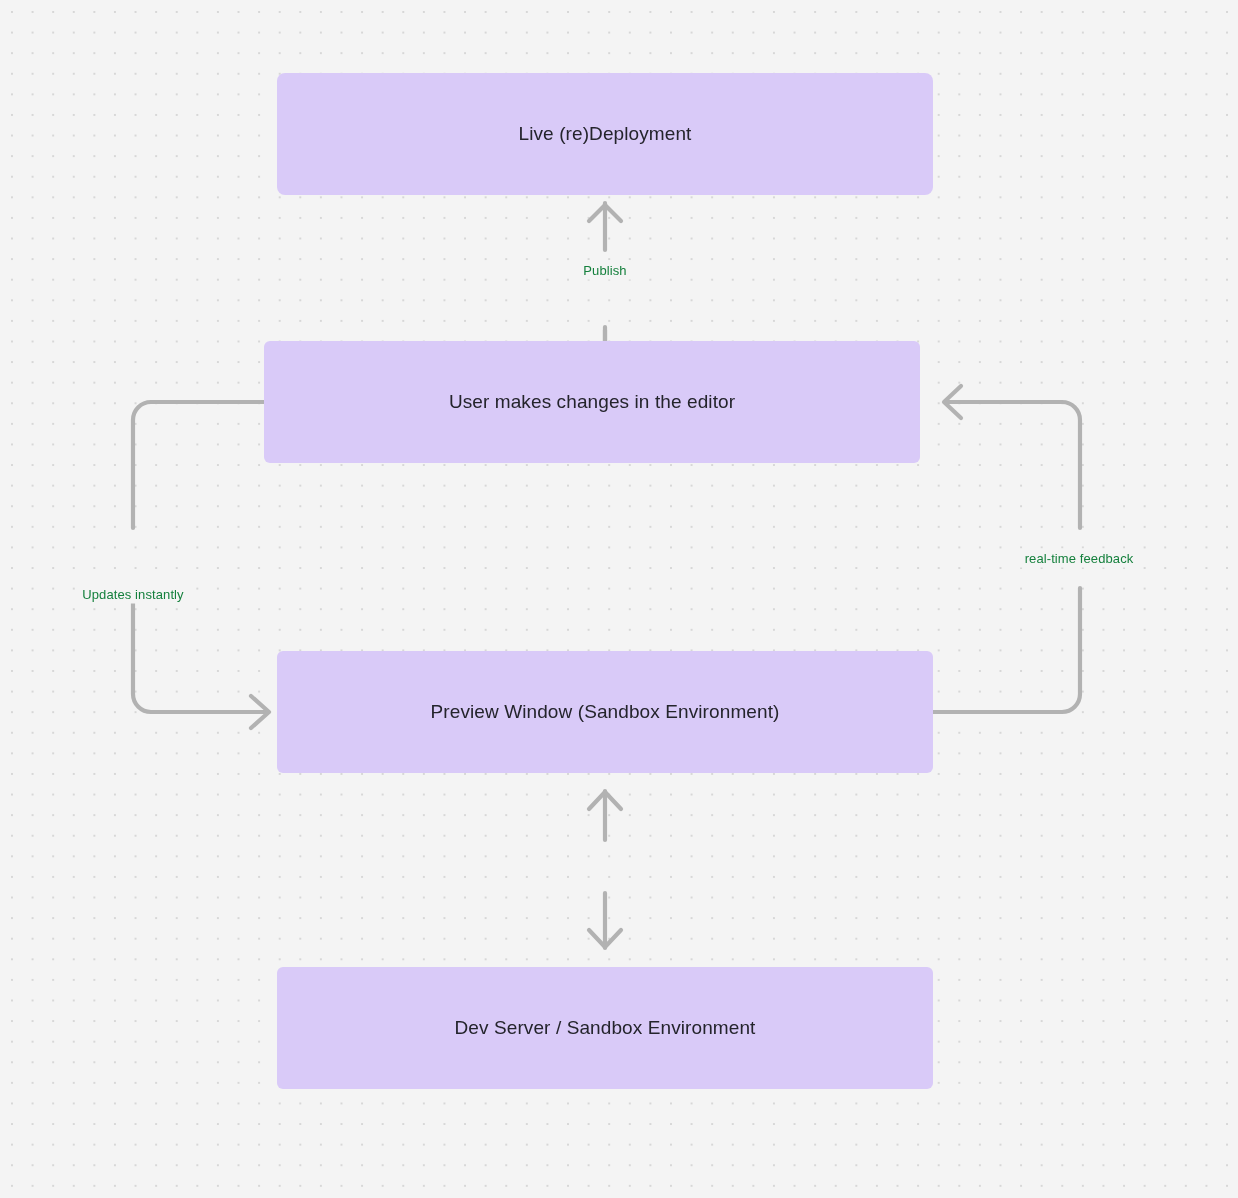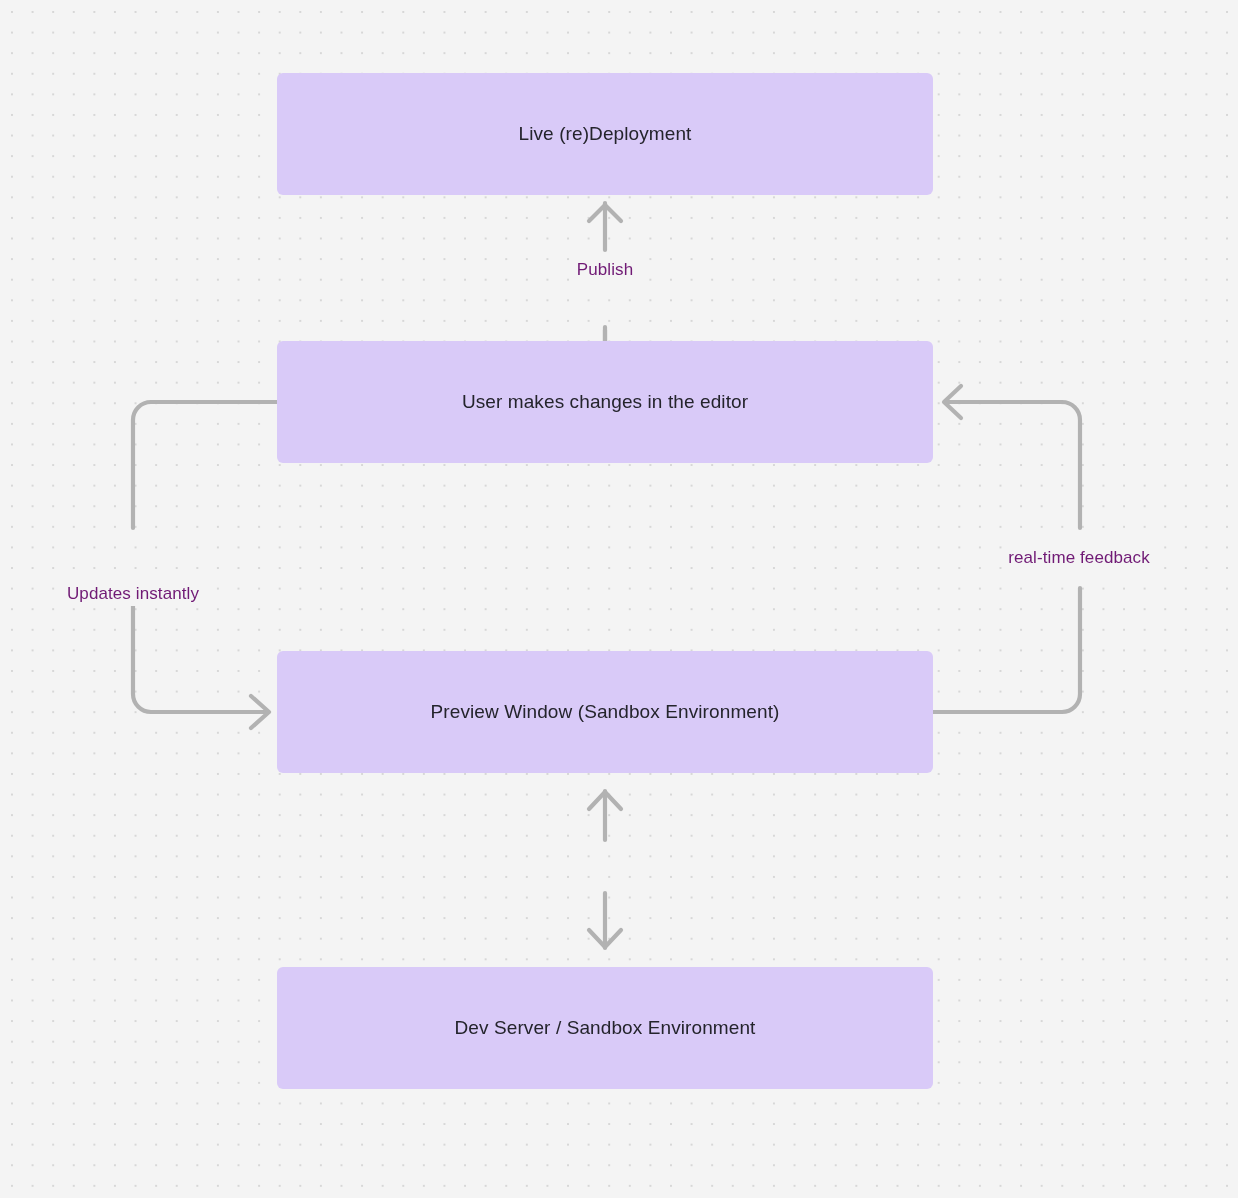--- a/index.html
+++ b/index.html
@@ -38,22 +38,22 @@
     font-family: "Liberation Sans", sans-serif;
     font-size: 19px;
     color: #24242c;
     letter-spacing: 0.1px;
     text-align: center;
     white-space: nowrap;
   }
   .edge-label {
     position: absolute;
     font-family: "Liberation Sans", sans-serif;
-    font-size: 17px;
-    color: #701a75;
+    font-size: 13px;
+    color: #15803d;
     letter-spacing: 0.1px;
     white-space: nowrap;
     background: #f4f4f4;
     padding: 2px 6px;
     transform: translate(-50%, -50%);
     text-align: center;
   }
 </style>
 </head>
 <body>
@@ -86,25 +86,25 @@
       <g>
         <path d="M 605 840 L 605 791"></path>
         <path d="M 589 809 L 605 792 L 621 809"></path>
         <path d="M 605 893 L 605 948"></path>
         <path d="M 589 930 L 605 947 L 621 930"></path>
       </g>
 
     </g>
   </svg>
 
-  <div class="node" style="left:277px; top:73px; width:656px; height:122px;">
+  <div class="node" style="left:277px; top:73px; width:656px; height:122px;border-radius:8px;">
     <span class="node-label">Live (re)Deployment</span>
   </div>
 
-  <div class="node" style="left:277px; top:341px; width:656px; height:122px;">
+  <div class="node" style="left:264px; top:341px; width:656px; height:122px;">
     <span class="node-label">User makes changes in the editor</span>
   </div>
 
   <div class="node" style="left:277px; top:651px; width:656px; height:122px;">
     <span class="node-label">Preview Window (Sandbox Environment)</span>
   </div>
 
   <div class="node" style="left:277px; top:959px; width:656px; height:122px;margin-top:8px;">
     <span class="node-label">Dev Server / Sandbox Environment</span>
   </div>

